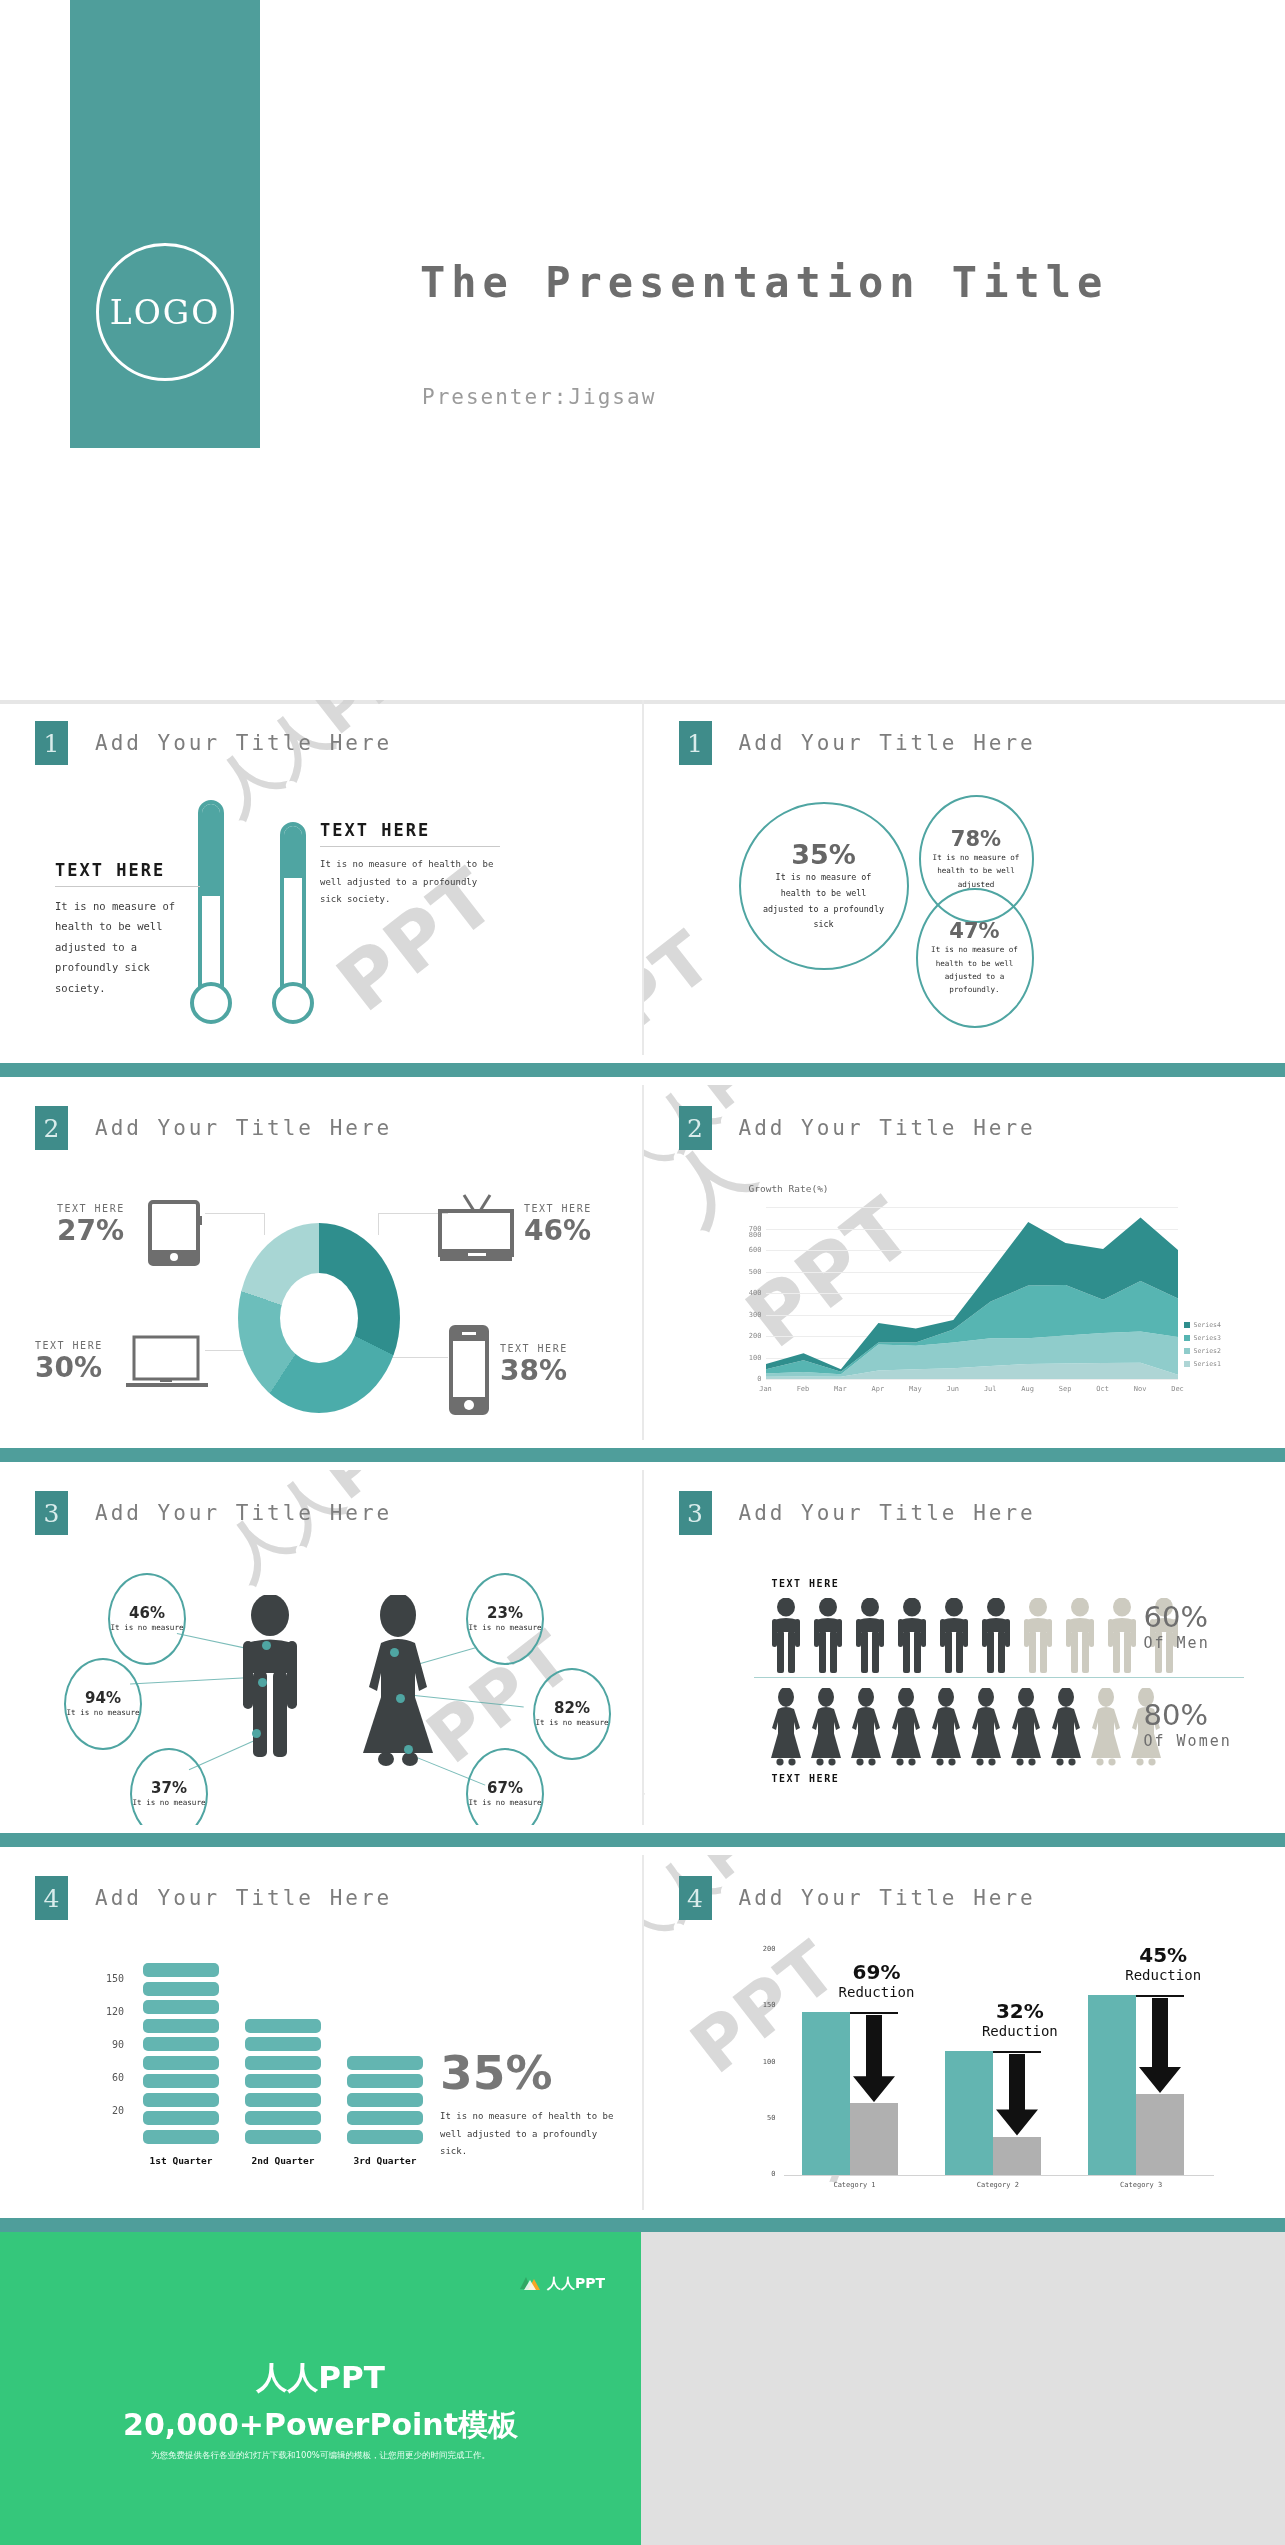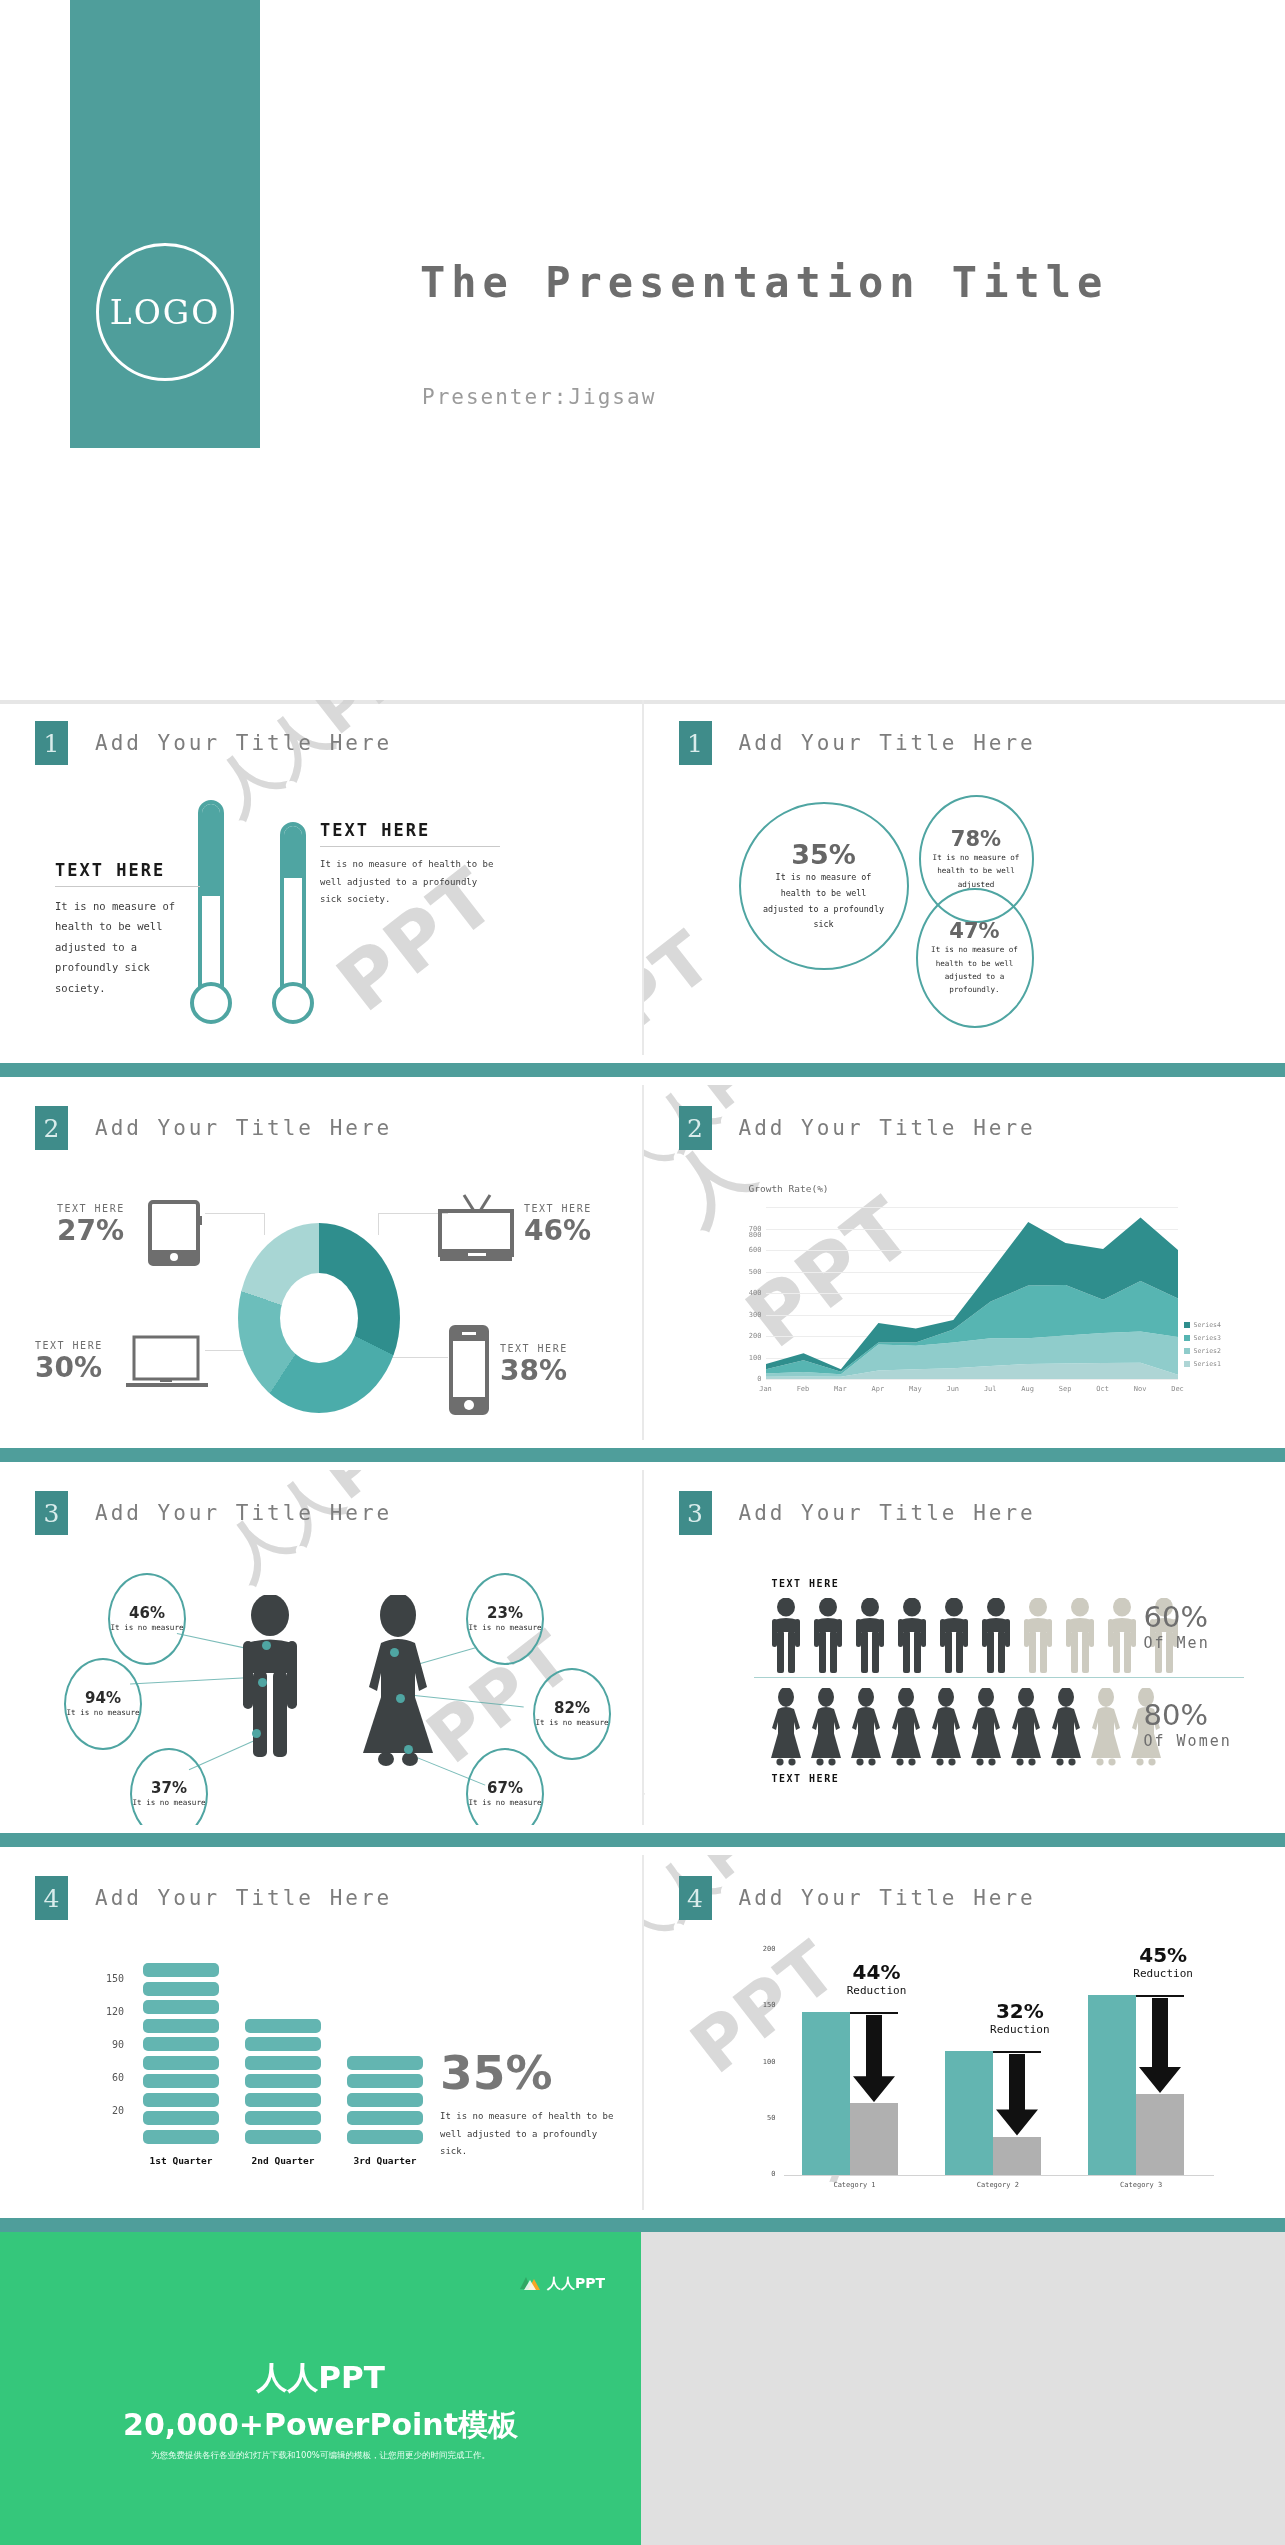--- a/index.html
+++ b/index.html
@@ -126,21 +126,21 @@
           font-family:"DejaVu Sans Mono", monospace; }
   .ylab7 { position:absolute; font-size:10px; color:#555;
            font-family:"DejaVu Sans Mono", monospace; }
   .big35 { font-size:47px; color:#777; font-weight:bold;
            font-family:"DejaVu Sans", sans-serif; }
 
   
   .rbar { position:absolute; bottom:0; }
   .red-pct { font-size:20px; font-weight:bold; color:#111;
              font-family:"DejaVu Sans", sans-serif; }
-  .red-lbl { font-size:11px; color:#111; font-family:"DejaVu Sans Mono", monospace; }
+  .red-lbl { font-size:14px; color:#111; font-family:"DejaVu Sans Mono", monospace; }
   .cat-lbl { position:absolute; font-size:7px; color:#555;
              font-family:"DejaVu Sans Mono", monospace; }
 
   
   .footer { display:flex; width:1285px; height:360px; }
   .footer-green { width:641px; background:#35c77b; position:relative; }
   .footer-grey  { flex:1; background:#e0e0e0; }
   .brand-mark { position:absolute; right:36px; top:42px; display:flex; align-items:center; }
   .brand-logo { width:22px; height:20px; margin-right:6px; position:relative; }
   .brand-name { color:#fff; font-size:14px; font-weight:bold;
@@ -708,21 +708,21 @@
           <div class="cat-lbl" style="left: 108px; top: 90px; width: 24px; text-align: right;">200</div>
         </div>
       <div id="red-plot" style="position:absolute; left:140px; top:95px; width:430px; height:225px;">
           <div class="rbar" style="left: 18px; width: 48px; height: 163.125px; background: rgb(99, 181, 177);"></div>
           <div class="rbar" style="left: 66px; width: 48px; height: 72px; background: rgb(176, 176, 176);"></div>
           <div style="position: absolute; left: 66px; top: 61.875px; width: 48px; height: 2px; background: rgb(17, 17, 17);"></div>
           <svg width="42" height="87.125" viewBox="0 0 42 87.125" style="position: absolute; left: 69px; top: 64.875px;">
             <path d="M13 0 L29 0 L29 61.125 L42 61.125 L21 87.125 L0 61.125 L13 61.125 Z" fill="#111"></path>
           </svg>
           <div style="position: absolute; left: 48px; top: 9.875px; width: 90px; text-align: center;">
-            <div class="red-pct">44%</div>
+            <div class="red-pct">69%</div>
             <div class="red-lbl">Reduction</div>
           </div>
           <div class="rbar" style="left: 161.333px; width: 48px; height: 123.75px; background: rgb(99, 181, 177);"></div>
           <div class="rbar" style="left: 209.333px; width: 48px; height: 38.25px; background: rgb(176, 176, 176);"></div>
           <div style="position: absolute; left: 209.333px; top: 101.25px; width: 48px; height: 2px; background: rgb(17, 17, 17);"></div>
           <svg width="42" height="81.50000000000001" viewBox="0 0 42 81.50000000000001" style="position: absolute; left: 212.333px; top: 104.25px;">
             <path d="M13 0 L29 0 L29 55.500000000000014 L42 55.500000000000014 L21 81.50000000000001 L0 55.500000000000014 L13 55.500000000000014 Z" fill="#111"></path>
           </svg>
           <div style="position: absolute; left: 191.333px; top: 49.25px; width: 90px; text-align: center;">
             <div class="red-pct">32%</div>

